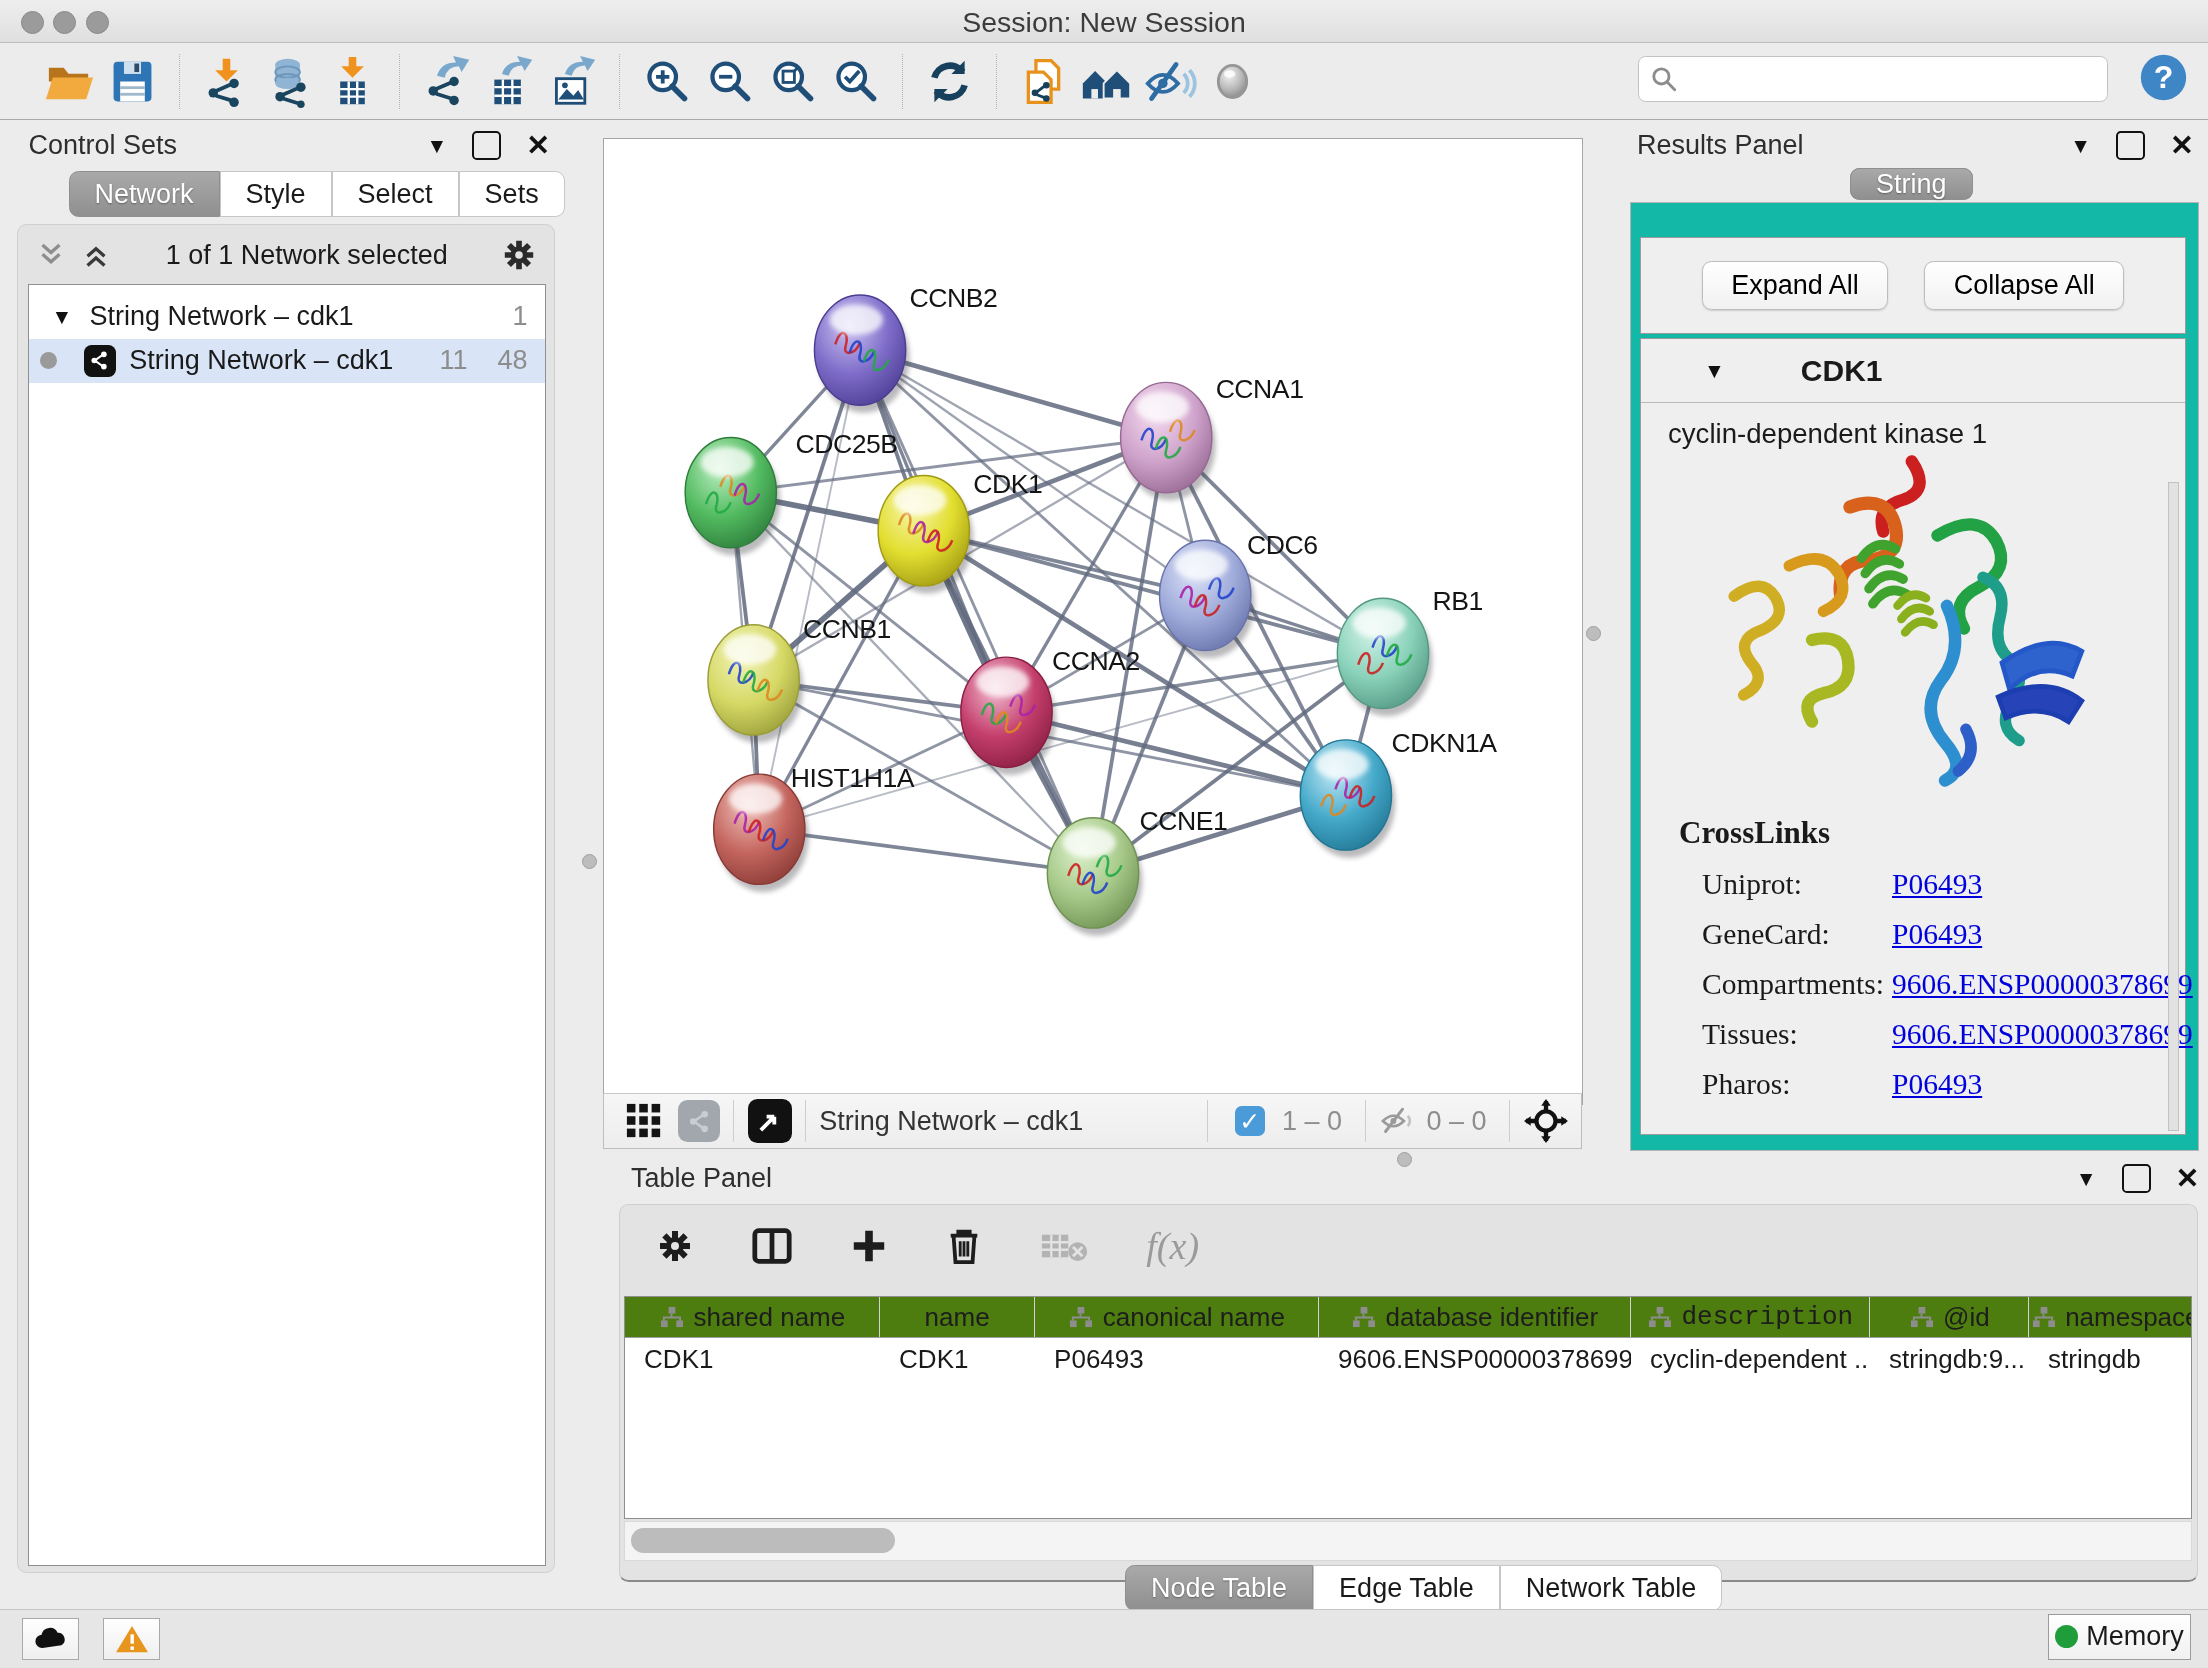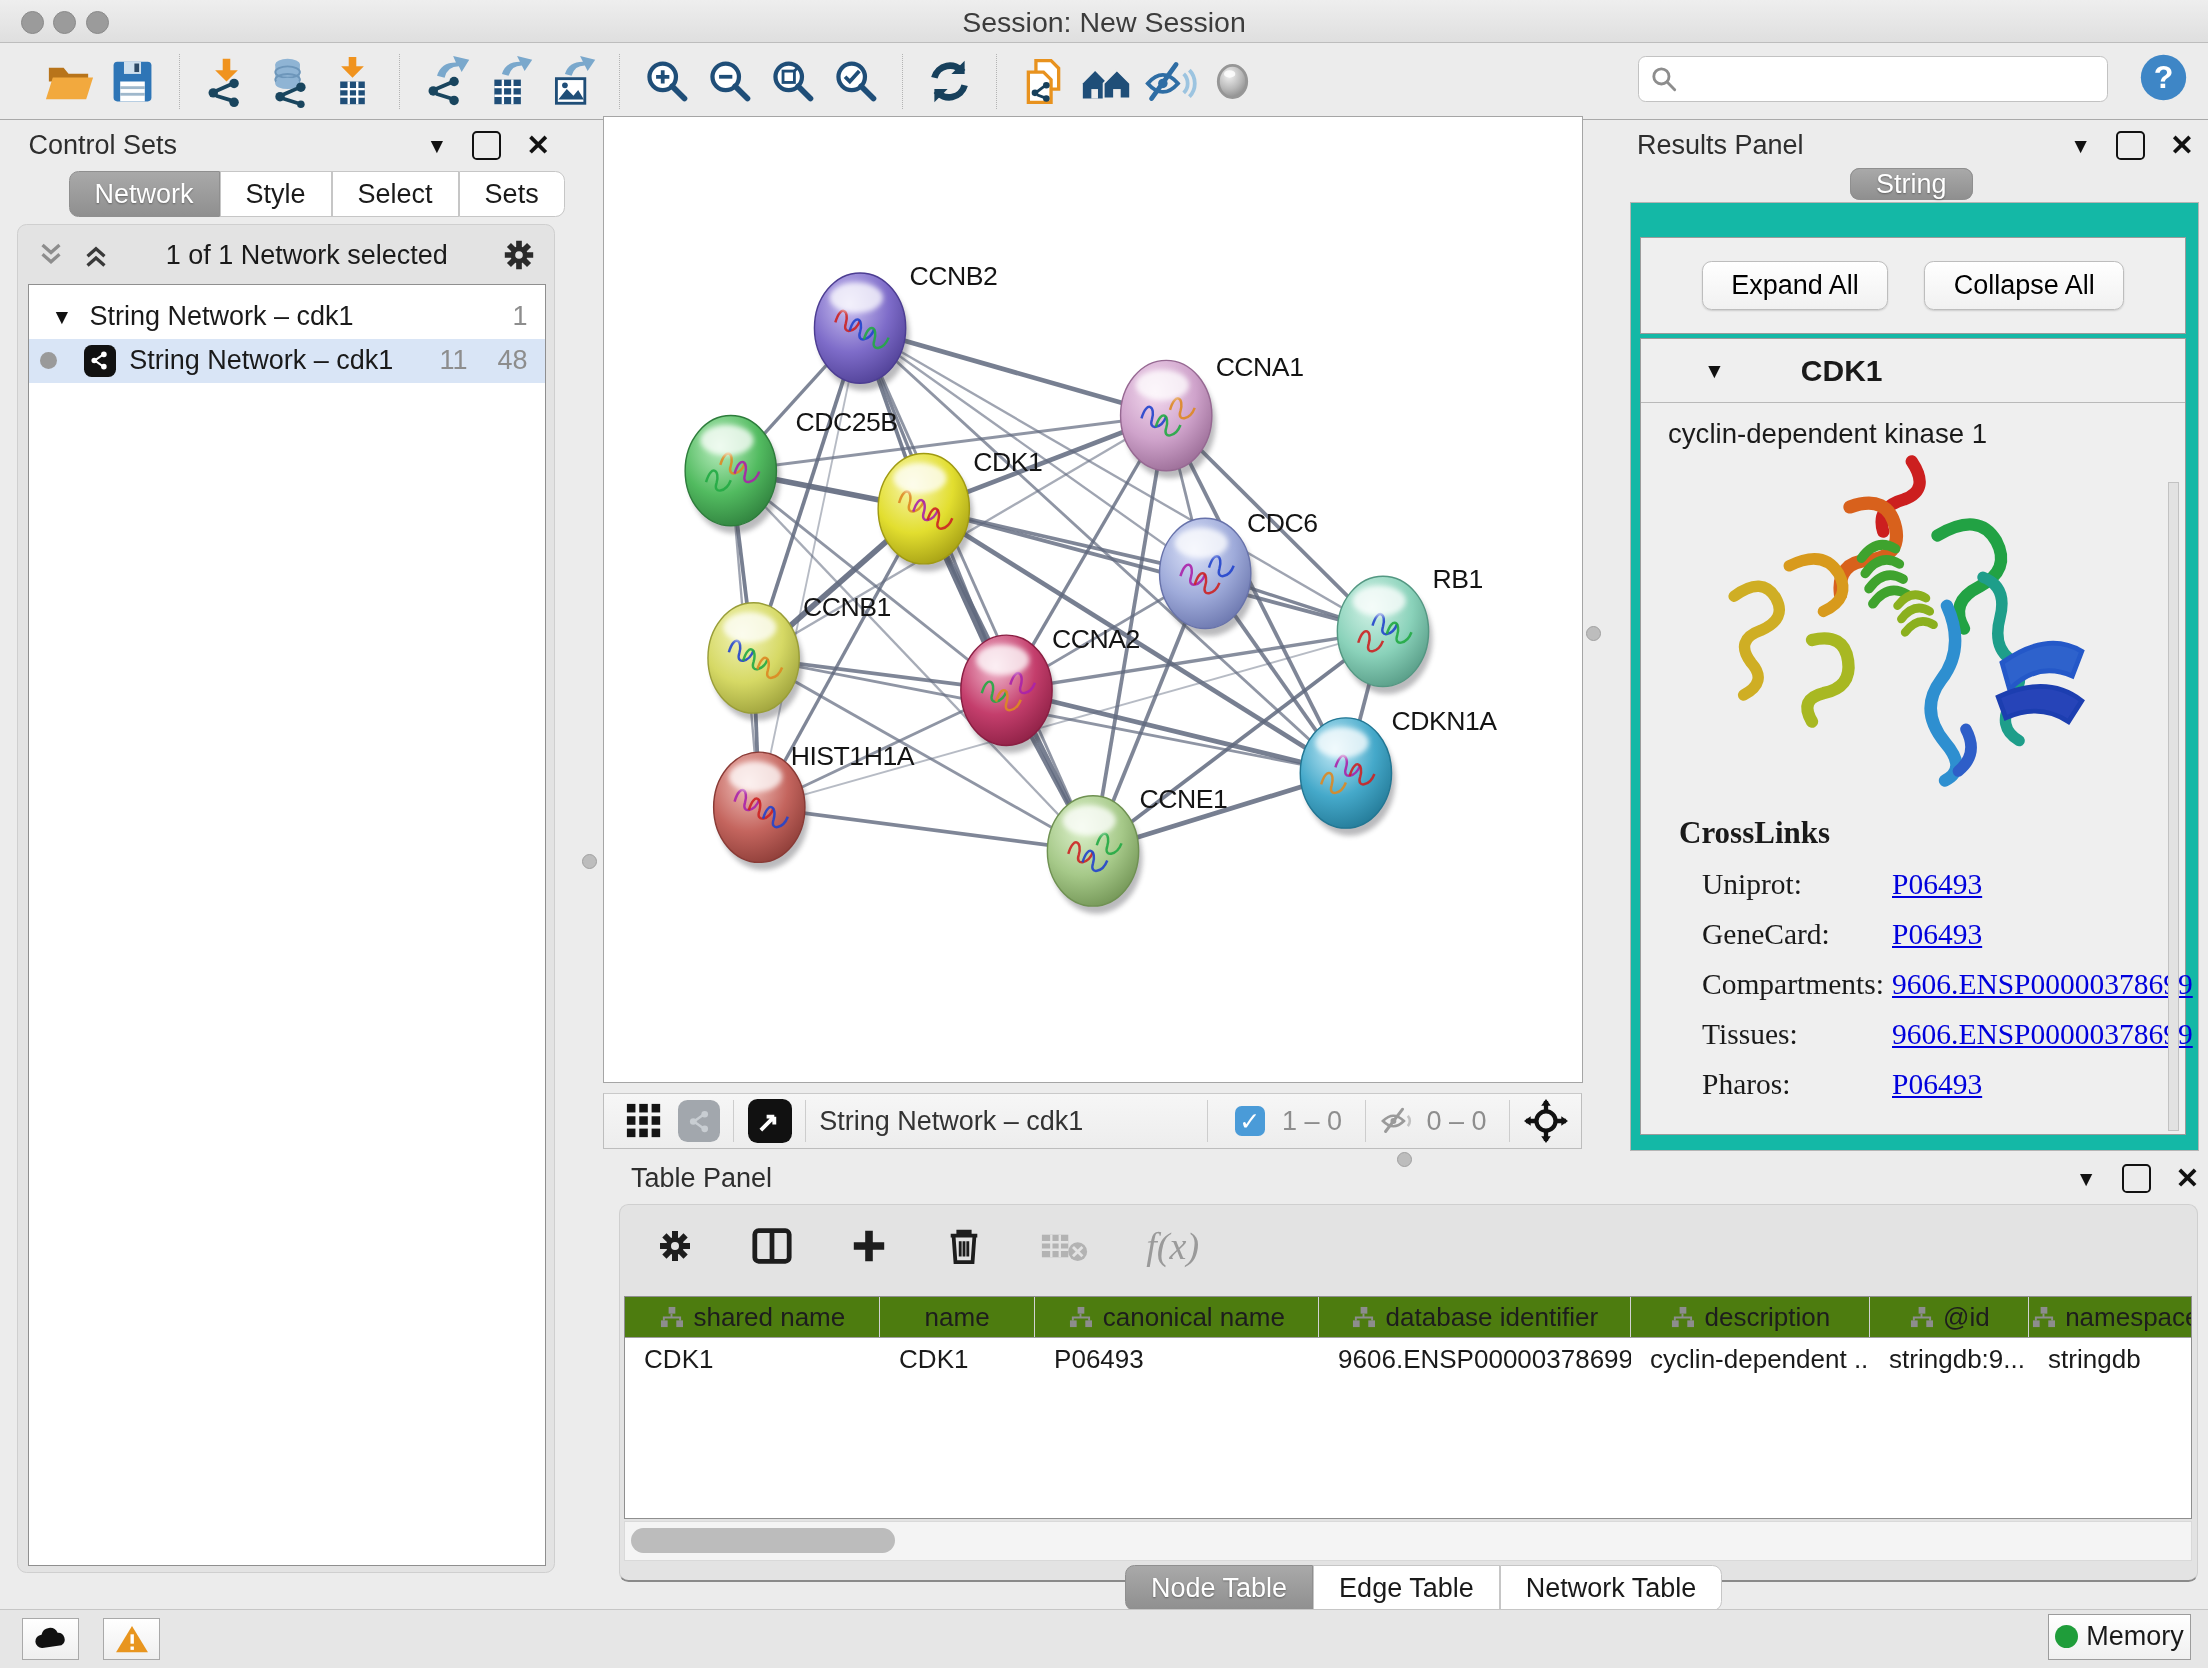--- a/index.html
+++ b/index.html
@@ -40,21 +40,21 @@
   #cp-tabs{margin:9.5px 0 0 59px;}
   #cp-body{position:absolute;left:7.6px;top:98px;width:536px;height:1347px;}
   #cp-toolrow{display:flex;align-items:center;height:49px;padding:5.7px 17px 0 17px;}
   #cp-list{position:absolute;left:9.5px;top:59px;width:516px;height:1280px;}
   .treerow{display:flex;align-items:center;height:44px;font-size:27px;}
   .treerow .cnt{color:#8d8d8d;}
   .rowsel{background:#d9e5f6;}
   .sharebadge{width:32px;height:32px;border-radius:7.6px;background:#111;display:flex;
     align-items:center;justify-content:center;margin-right:13.3px;}
   
-  #net-canvas{left:603px;top:116px;width:978px;height:965px;background:#fff;border:1px solid #a5a5a5;}
+  #net-canvas{left:603px;top:138px;width:978px;height:965px;background:#fff;border:1px solid #a5a5a5;}
   #net-footer{left:603px;top:1093px;width:979px;height:56px;background:linear-gradient(#f6f6f6,#ededed);
     border:1px solid #bdbdbd;border-top:1px solid #c9c9c9;display:flex;align-items:center;box-sizing:border-box;}
   .fdiv{width:0;height:42px;border-left:1.9px solid #cdcdcd;margin:0 13.3px;}
   #net-footer .ftxt{font-size:27px;color:#333;}
   #net-footer .fcnt{font-size:27px;color:#8d8d8d;margin:0 9.5px;}
   .knob{width:13.3px;height:13.3px;border-radius:50%;background:#bdbdbd;border:1px solid #a0a0a0;}
   .checkbox{width:30px;height:30px;border-radius:6.7px;background:#4a9bd8;color:#fff;font-size:25px;
     display:flex;align-items:center;justify-content:center;margin:0 7.6px 0 13.3px;}
   
   #results-panel{left:1620px;top:126px;width:589px;height:1027px;}
@@ -758,21 +758,21 @@
             <svg width="25" height="23" viewBox="0 0 26 24">
               <g fill="#8d8d8d">
                 <rect x="10" y="1" width="7" height="7"></rect>
                 <rect x="2" y="15" width="7" height="7"></rect>
                 <rect x="18" y="15" width="7" height="7"></rect>
                 <path d="M13 8 v4 M5 15 v-3 h17 v3" stroke="#8d8d8d" stroke-width="2" fill="none"></path>
               </g>
             </svg>
             <span>database identifier</span>
           </div>
-          <div class="thcell" style="width: 239px;">
+          <div class="thcell" style="width: 239px; font-family: Liberation Mono, monospace;">
             <svg width="25" height="23" viewBox="0 0 26 24">
               <g fill="#8d8d8d">
                 <rect x="10" y="1" width="7" height="7"></rect>
                 <rect x="2" y="15" width="7" height="7"></rect>
                 <rect x="18" y="15" width="7" height="7"></rect>
                 <path d="M13 8 v4 M5 15 v-3 h17 v3" stroke="#8d8d8d" stroke-width="2" fill="none"></path>
               </g>
             </svg>
             <span>description</span>
           </div>

